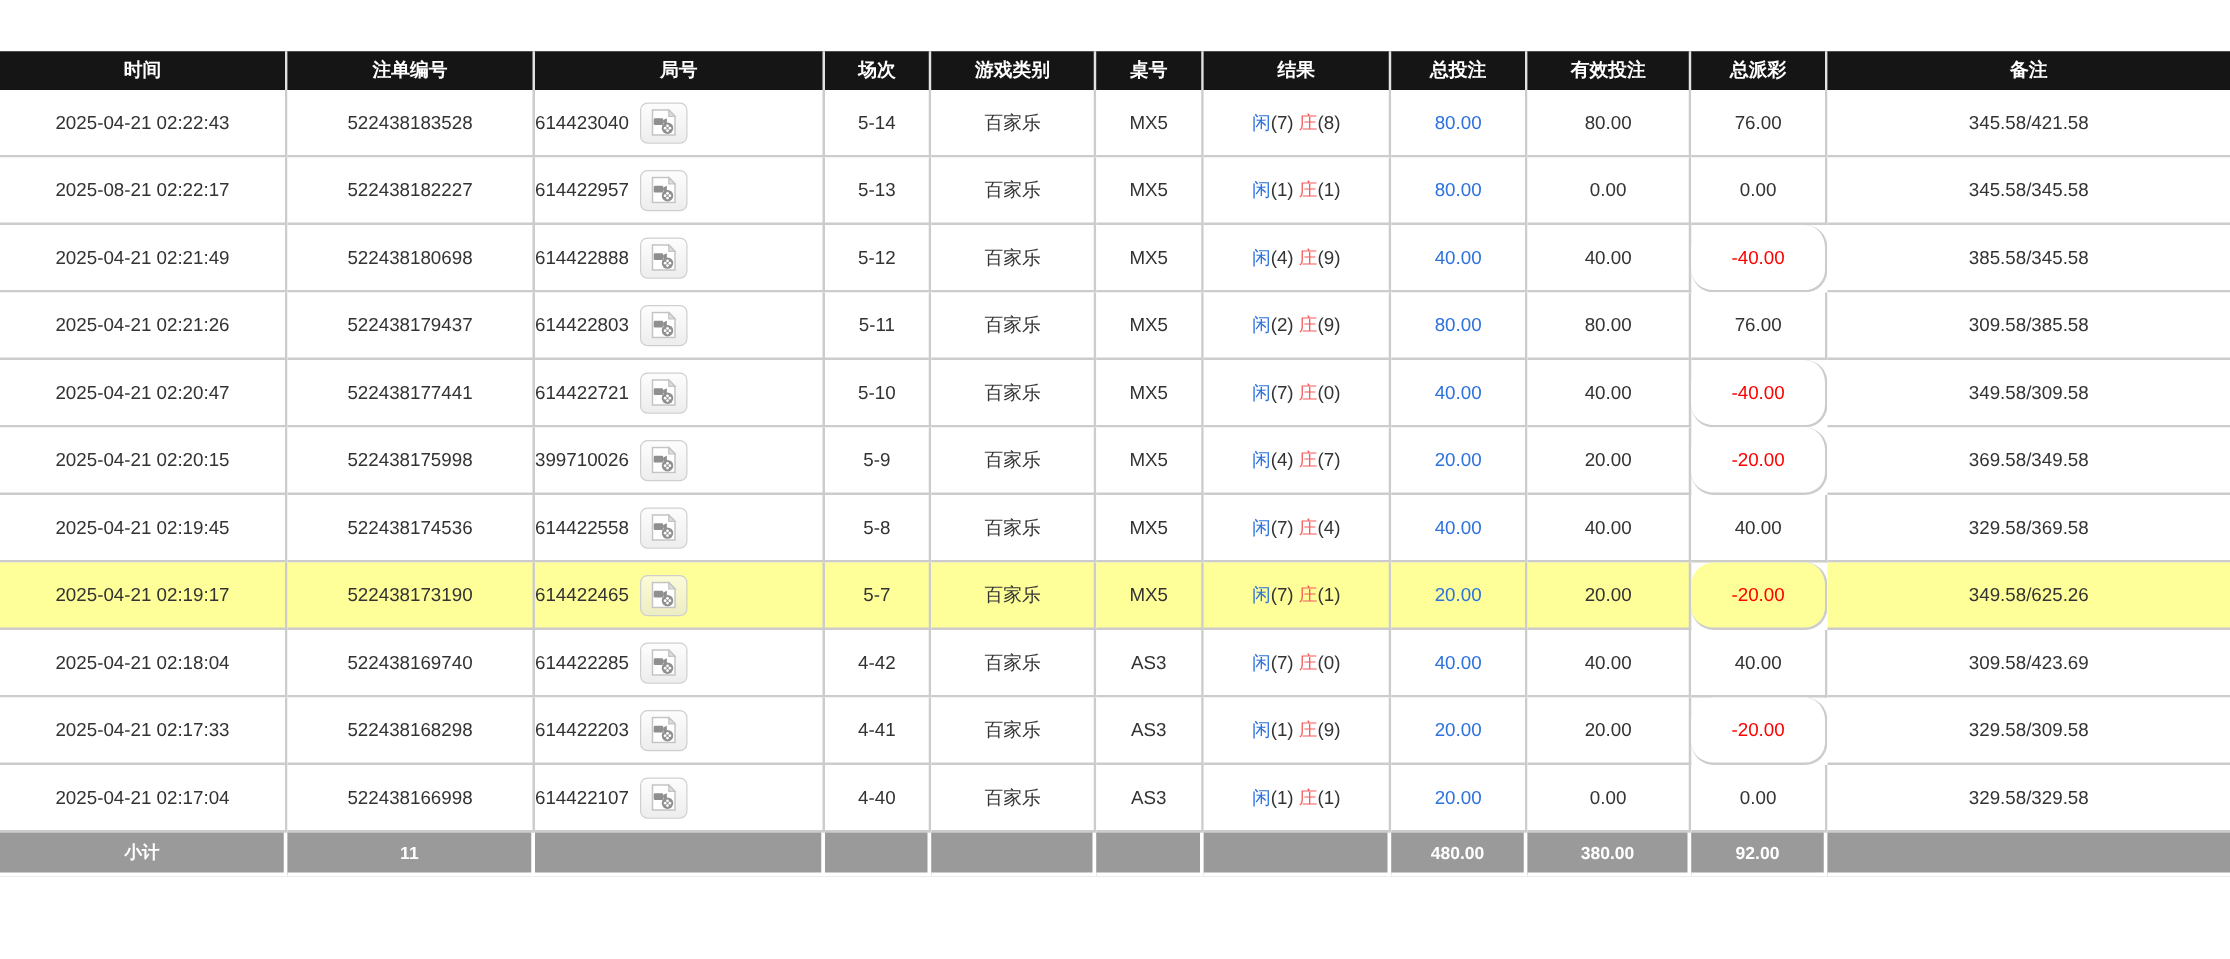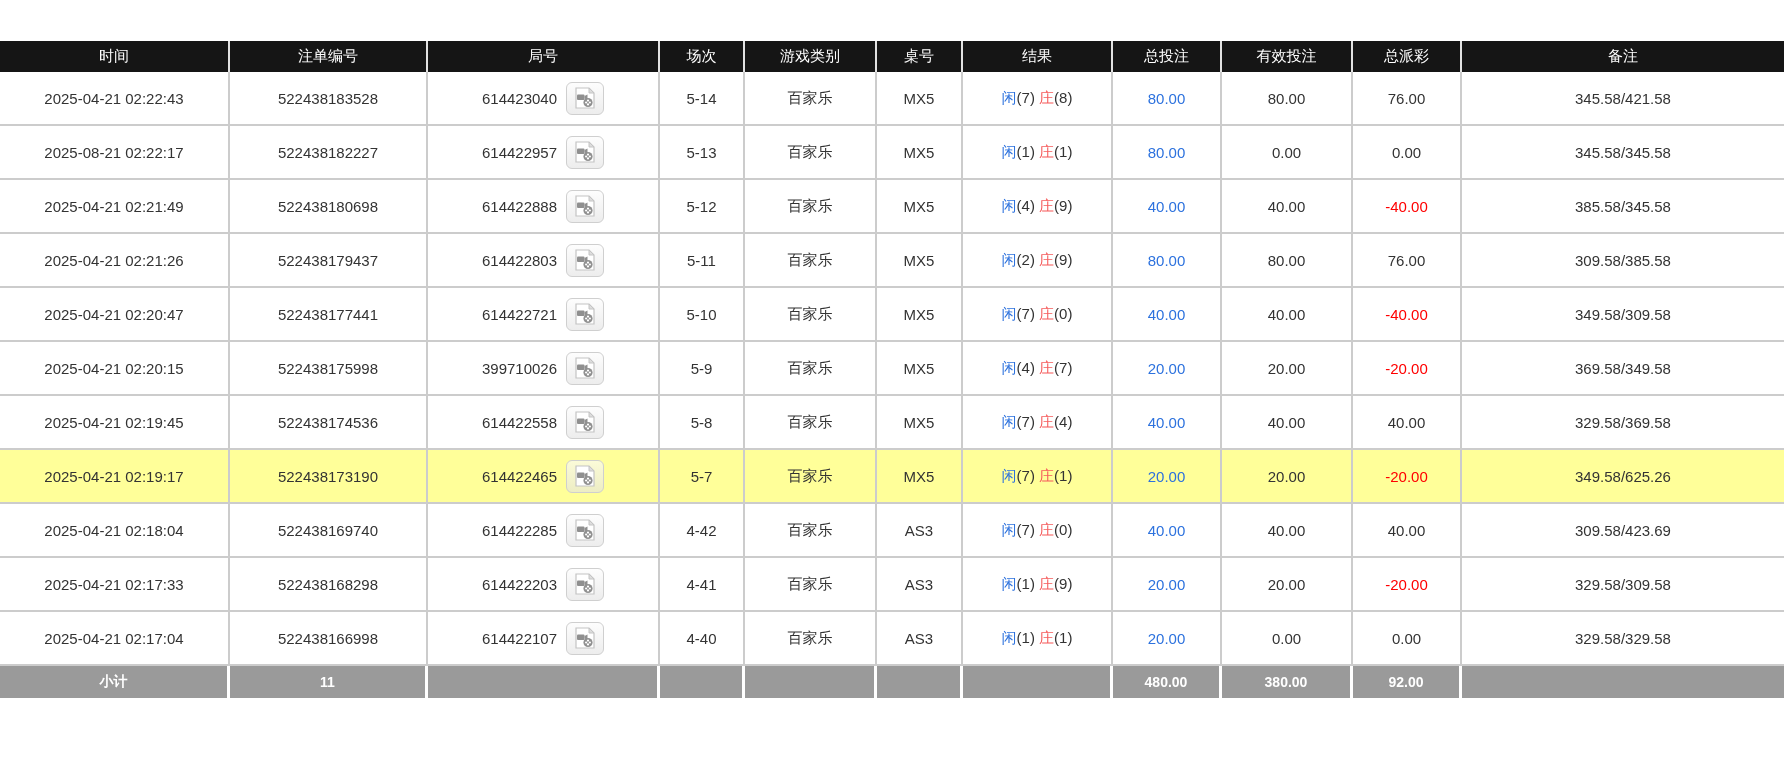--- a/index.html
+++ b/index.html
@@ -15,44 +15,44 @@
     color:var(--row-text);
   }
   table.records{
     width:1784px;margin-top:41px;
     border-collapse:separate;border-spacing:0;
     table-layout:fixed;
   }
   td,th{box-sizing:border-box;text-align:center;vertical-align:middle;padding:0;overflow:hidden;white-space:nowrap;}
   thead th{
     background:var(--header-bg);color:var(--header-text);
-    font-size:15px;font-weight:normal;height:31px;
+    font-size:15px;font-weight:bold;height:31px;
     border-right:2px solid #e2e2e2;
   }
   thead th:last-child{border-right:none;}
   tbody td{
     height:54px;font-size:15px;color:var(--row-text);
     border-right:2px solid var(--border);
     border-bottom:2px solid var(--border);
     background:#ffffff;
   }
   tbody td:last-child{border-right:none;margin-top:12px;}
   tbody tr.highlight td{background:var(--hl-yellow);}
   tfoot td{
     height:35px;background:var(--footer-bg);color:var(--footer-text);
     font-size:14px;font-weight:bold;
     border-right:3px solid #ffffff;border-bottom:3px solid #ffffff;
   }
   tfoot td:last-child{border-right:none;}
   .blue{color:var(--link-blue);}
   .player{color:var(--link-blue);}
   .banker{color:var(--banker-red);}
-  .negative{color:var(--neg-red);}
+  .negative{color:var(--neg-red);border-radius:18px;}
   .result-cell .score{color:var(--row-text);}
-  .round-wrap{display:flex;align-items:center;justify-content:center;gap:9px;}
+  .round-wrap{display:flex;align-items:center;justify-content:flex-start;gap:9px;}
   .video-btn{
     display:inline-flex;align-items:center;justify-content:center;
     width:38px;height:33px;border:1px solid #cfcfcf;border-radius:6px;
     background:linear-gradient(#fdfdfd,#ededed);cursor:pointer;padding:0;
   }
   .video-btn svg{display:block;}
   tr.highlight .video-btn{background:linear-gradient(#fbfbd8,#ededc4);}
 </style>
 </head>
 <body>

